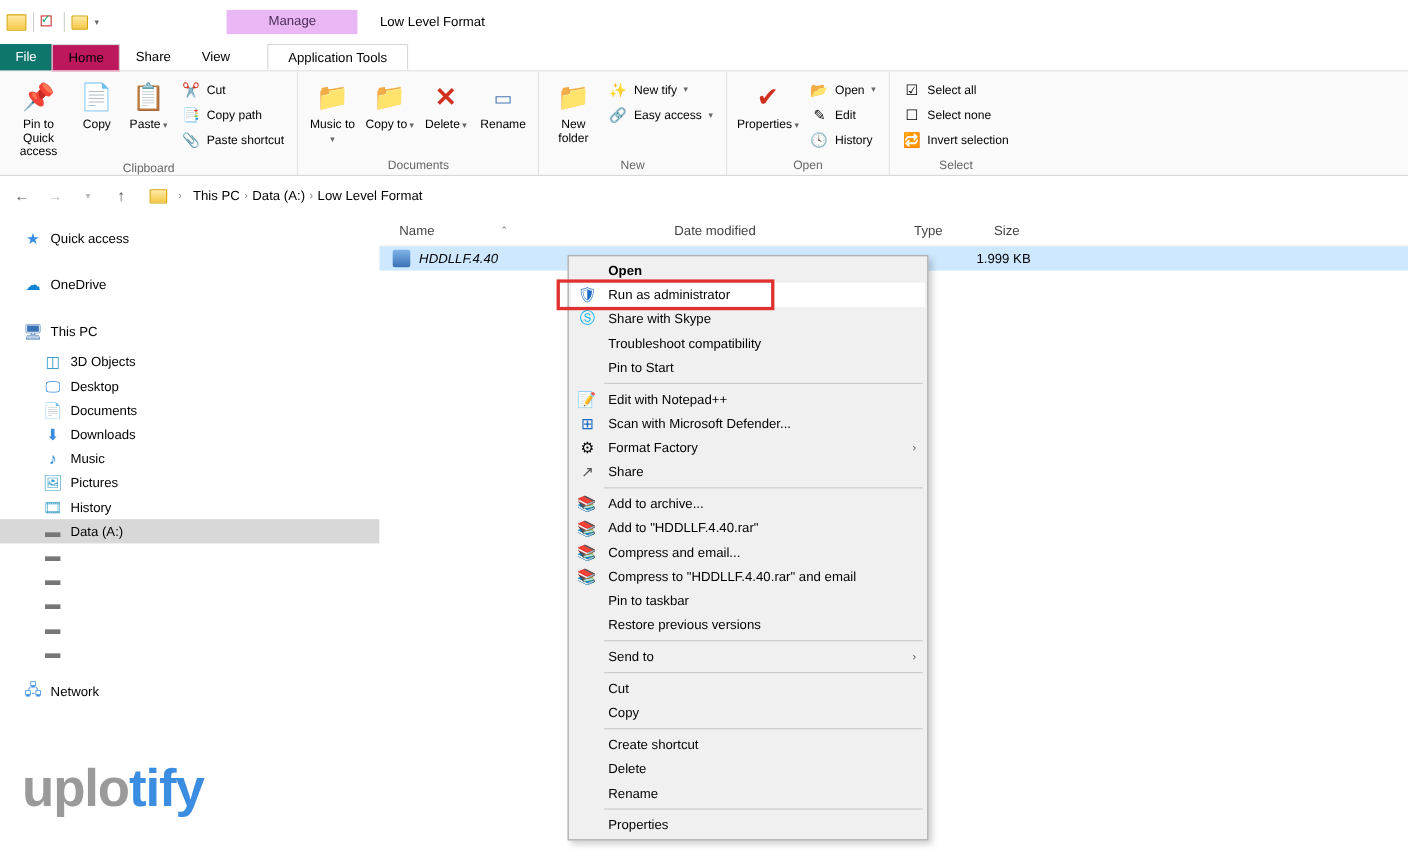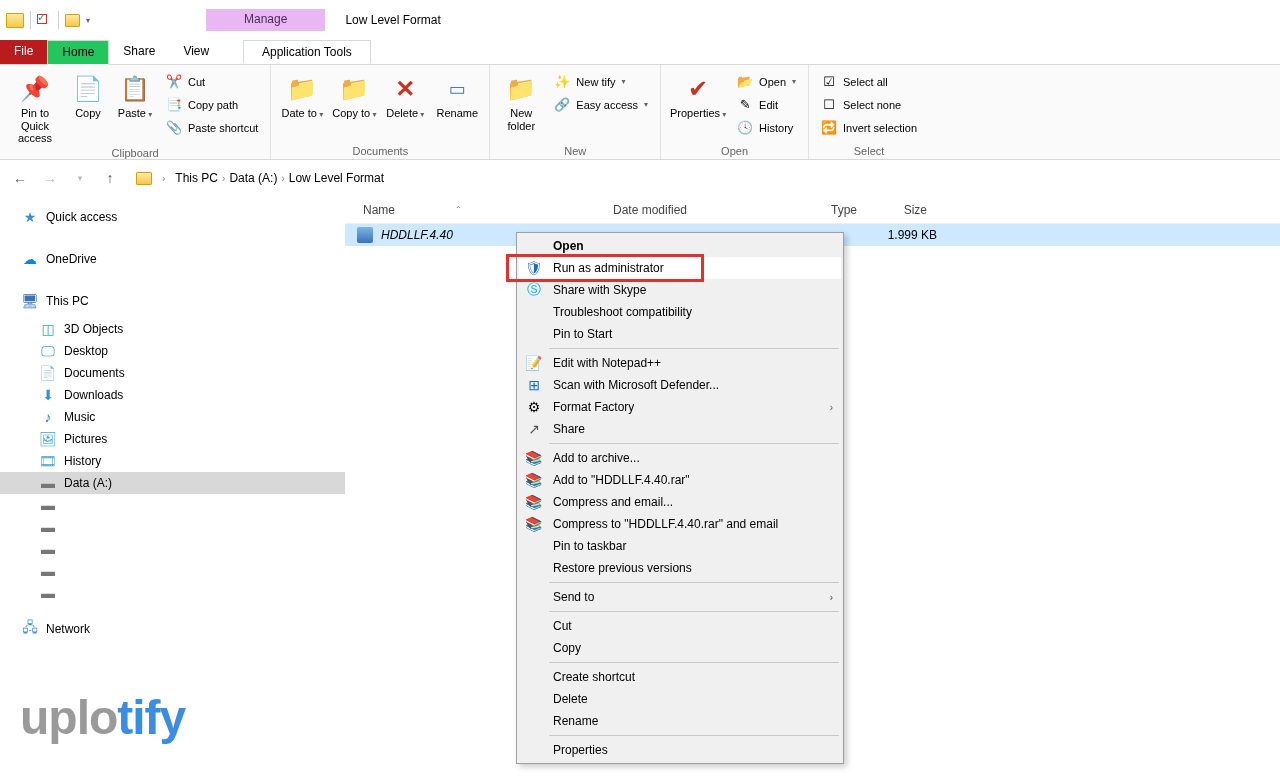--- a/index.html
+++ b/index.html
@@ -12,22 +12,22 @@
 .divider-v { width: 1px; height: 18px; background: #d0d0d0; }
 .qat-ico { width: 15px; height: 15px; display:inline-block; }
 .chk { width:10px; height:10px; border:1px solid #999; display:inline-block; position:relative; }
 .chk.on::after { content:"✓"; position:absolute; top:-4px; left:-1px; color:#0a6; font-size:11px; }
 .manage-tab { background: #e9b8f4; height: 22px; padding: 3px 38px; margin-left: 110px; color:#4b2c57; }
 .titletext { margin-left: 20px; font-size: 12px; }
 
 
 .tabs { height: 25px; display: flex; align-items: stretch; border-bottom: 1px solid #d8d8d8; }
 .tab { padding: 4px 14px; cursor: pointer; font-size: 12px; }
-.tab.file { background: #b91c1c; color: #fff; }
-.tab.active { border: 1px solid #d8d8d8; border-bottom: 1px solid #fff; background:#22c55e; margin-bottom:-1px; }
+.tab.file { background: #0f766e; color: #fff; }
+.tab.active { border: 1px solid #d8d8d8; border-bottom: 1px solid #fff; background:#be185d; margin-bottom:-1px; }
 .tab.app { position: absolute; left: 243px; border:1px solid #d8d8d8; border-bottom:none; padding:4px 18px; }
 
 
 .ribbon { height: 95px; border-bottom: 1px solid #d8d8d8; background: #fafafa; display: flex; }
 .rgroup { border-right: 1px solid #e3e3e3; display: flex; flex-direction: column; justify-content: space-between; padding: 4px 8px 2px; }
 .rgroup .controls { display: flex; align-items: flex-start; gap: 6px; flex: 1; }
 .rgroup .glabel { text-align: center; font-size: 11px; color: #666; padding-top:2px; }
 .bigbtn { display: flex; flex-direction: column; align-items: center; width: 54px; text-align: center; font-size: 11px; line-height: 1.15; gap:2px; cursor:pointer; padding-top:4px; }
 .bigbtn .ico { width: 32px; height: 32px; display:flex; align-items:center; justify-content:center; font-size:24px; }
 .smallbtns { display: flex; flex-direction: column; gap: 2px; padding-top:2px; }
@@ -134,21 +134,21 @@
           </div>
       </div>
     </div>
     <div class="glabel">Clipboard</div>
   </div>
 
   <div class="rgroup">
     <div class="controls">
       <div class="bigbtn" style="width:46px;">
         <span class="ico" style="color:#d6a400;">📁</span>
-        <span class="drop">Date to</span>
+        <span class="drop">Music to</span>
       </div>
       <div class="bigbtn" style="width:46px;">
         <span class="ico" style="color:#d6a400;">📁</span>
         <span class="drop">Copy to</span>
       </div>
       <div class="bigbtn" style="width:44px;">
         <span class="ico" style="color:#d03020;font-weight:bold;">✕</span>
         <span class="drop">Delete</span>
       </div>
       <div class="bigbtn" style="width:48px;">

